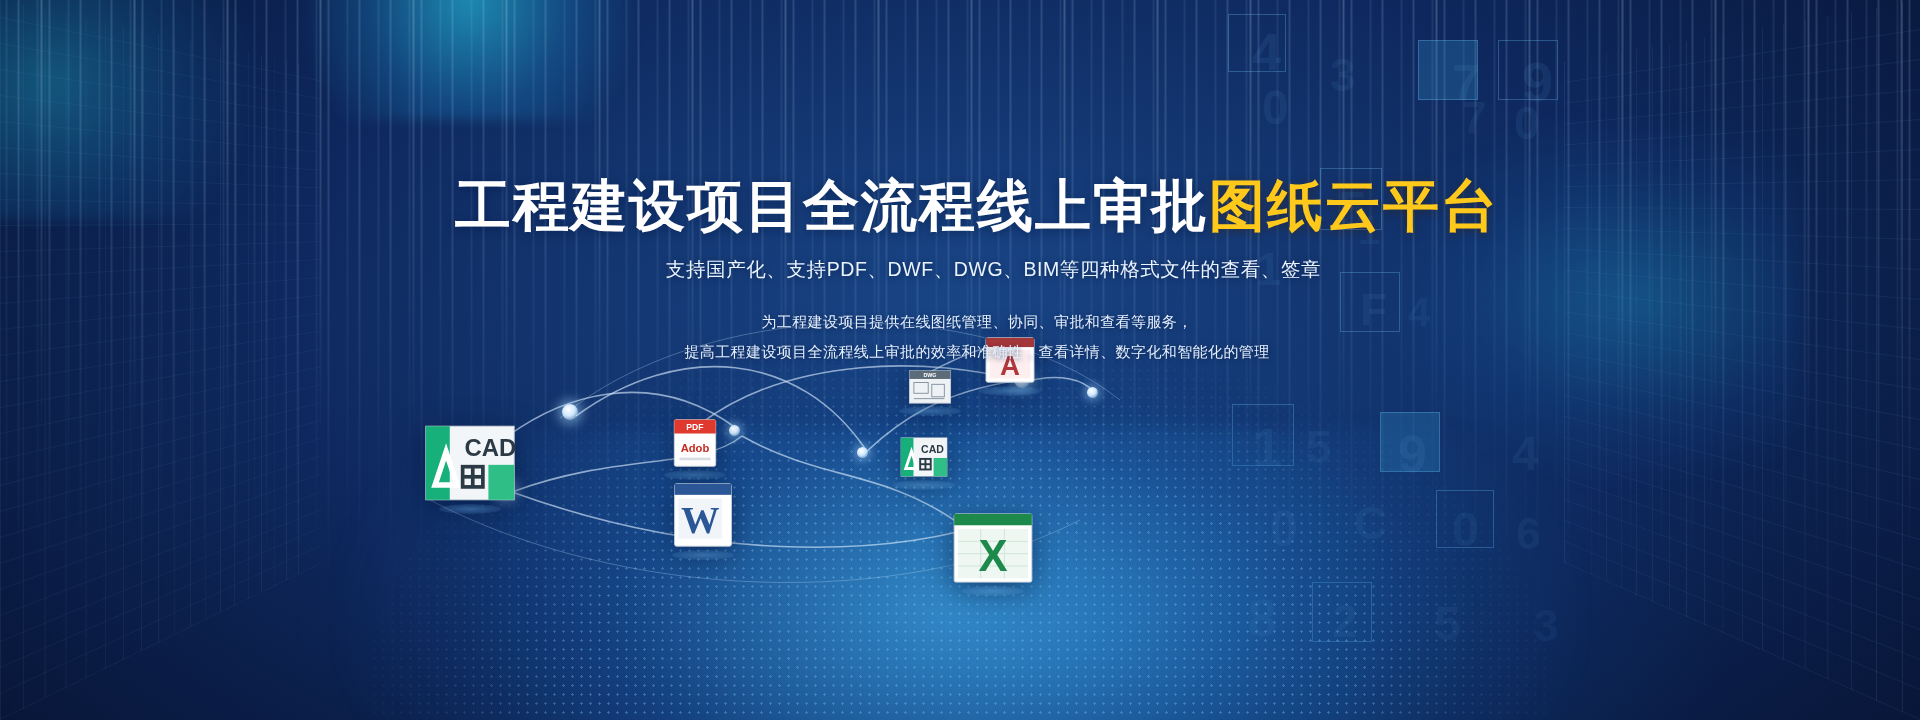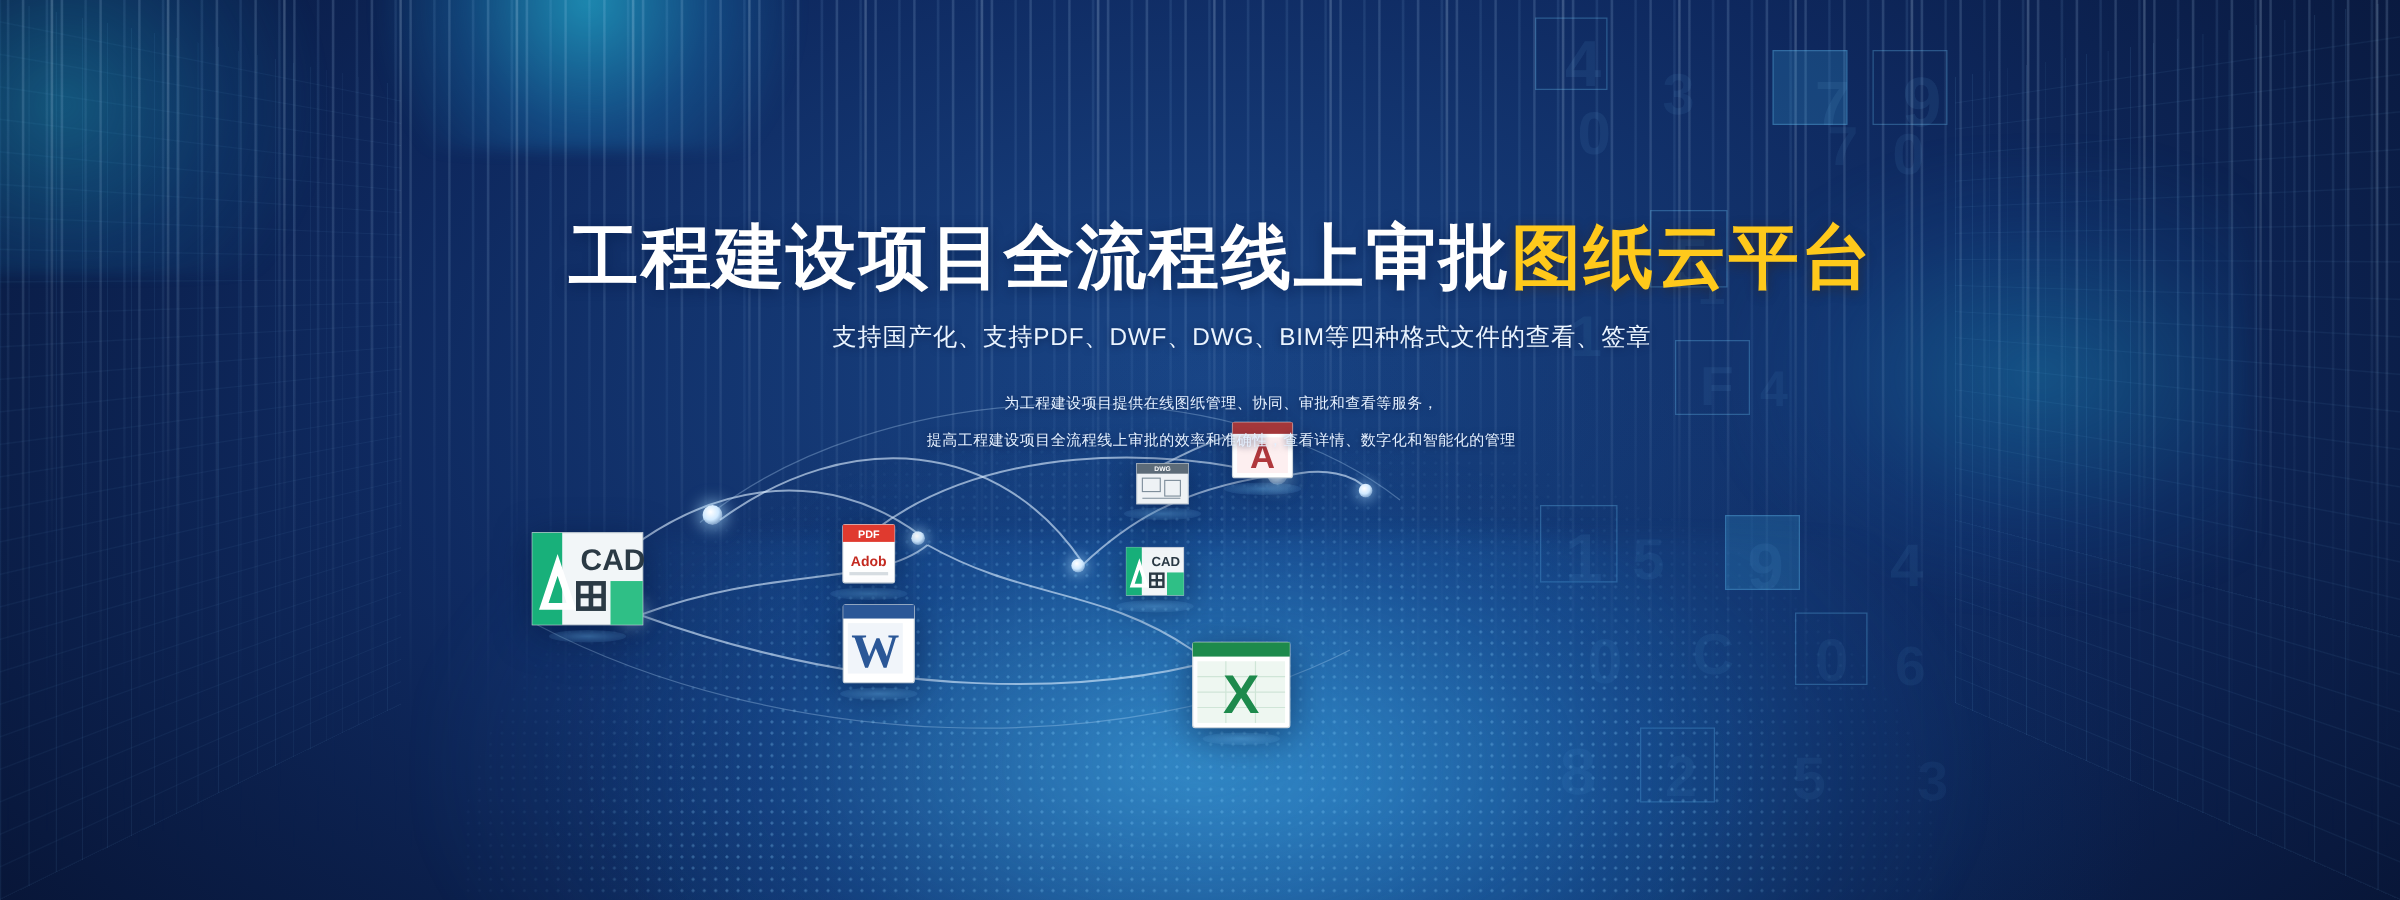--- a/index.html
+++ b/index.html
@@ -93,21 +93,21 @@
 
   .title { margin-top:178px; font-size:56px; line-height:1; font-weight:700;
     letter-spacing:2px; white-space:nowrap;
     font-family:"Liberation Sans", sans-serif; }
   .title .w { color:#ffffff; text-shadow:0 2px 10px rgba(0,25,70,0.55); }
   .title .g { color:#ffc91b; text-shadow:0 2px 10px rgba(60,30,0,0.45); }
 
   .subtitle { margin-top:22px; font-size:19.5px; color:#eaf4ff; letter-spacing:.6px;
               text-shadow:0 1px 6px rgba(0,20,60,.6);margin-left:33px; }
 
-  .desc { margin-top:24px; font-size:12px; color:#e4f0ff; line-height:30px;
+  .desc { margin-top:24px; font-size:15px; color:#e4f0ff; line-height:30px;
           letter-spacing:.4px; text-shadow:0 1px 5px rgba(0,20,60,.6); }
 
   .cta-wrap { margin-top:22px; }
   .cta { display:inline-block; padding:9px 30px; border:2px solid #f5c518;
          color:#fff8e0; font-size:15px; letter-spacing:2px; background:transparent;
          cursor:pointer; text-shadow:0 1px 4px rgba(0,20,60,.7); }
 
   
   .net { position:absolute; left:0; top:0; width:1920px; height:720px; }
 

